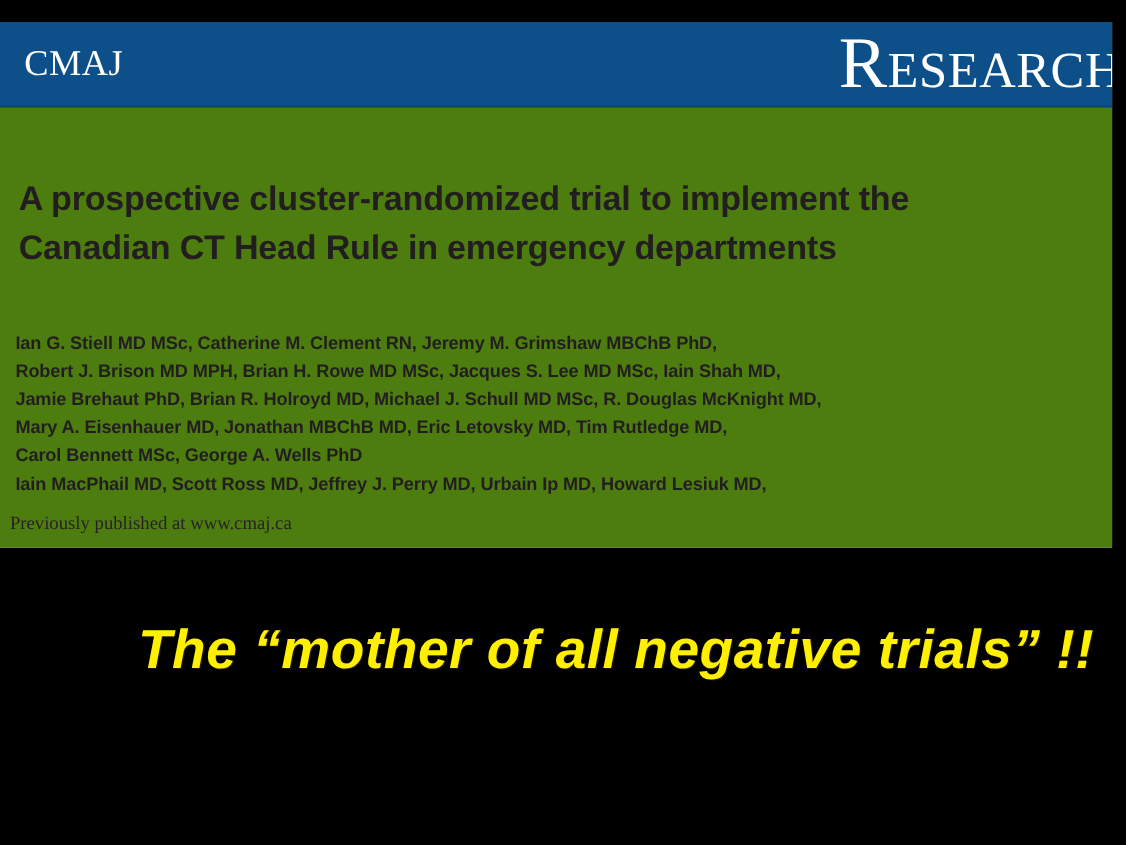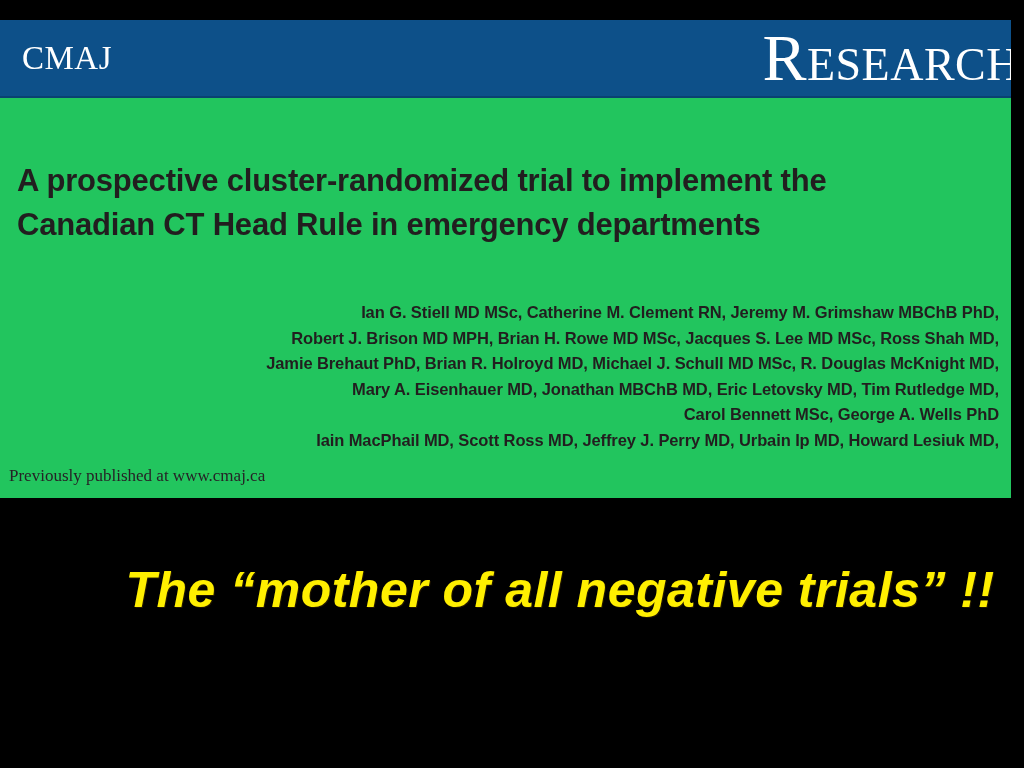--- a/index.html
+++ b/index.html
@@ -80,21 +80,21 @@
     white-space: nowrap;
   }
 
   
   .article-body {
     position: absolute;
     left: 0;
     top: 78px;
     width: 1011px;
     height: 400px;
-    background: #22c55e;
+    background: #4d7c0f;
   }
 
   .article-title {
     position: absolute;
     left: 17px;
     top: 61px;
     width: 960px;
     margin: 0;
     color: #221e1f;
     font-family: "Liberation Sans", sans-serif;
@@ -111,21 +111,20 @@
     position: absolute;
     left: 14px;
     top: 202px;
     width: 985px;
     color: #221e1f;
     font-family: "Liberation Sans", sans-serif;
     font-weight: bold;
     font-size: 16.5px;
     line-height: 25.6px;
     letter-spacing: -0.1px;
-    text-align: right;
   }
   .author-list .author-line {
     display: block;
     white-space: nowrap;
   }
 
   .prev-published {
     position: absolute;
     left: 9px;
     top: 368px;
@@ -179,21 +178,21 @@
 
     <div class="article-body">
 
       <h1 class="article-title">
         <span class="title-line">A prospective cluster-randomized trial to implement the</span>
         <span class="title-line">Canadian CT Head Rule in emergency departments</span>
       </h1>
 
       <div class="author-list">
         <span class="author-line">Ian G. Stiell MD MSc, Catherine M. Clement RN, Jeremy M. Grimshaw MBChB PhD,</span>
-        <span class="author-line">Robert J. Brison MD MPH, Brian H. Rowe MD MSc, Jacques S. Lee MD MSc, Ross Shah MD,</span>
+        <span class="author-line">Robert J. Brison MD MPH, Brian H. Rowe MD MSc, Jacques S. Lee MD MSc, Iain Shah MD,</span>
         <span class="author-line">Jamie Brehaut PhD, Brian R. Holroyd MD, Michael J. Schull MD MSc, R. Douglas McKnight MD,</span>
         <span class="author-line">Mary A. Eisenhauer MD, Jonathan MBChB MD, Eric Letovsky MD, Tim Rutledge MD,</span>
         <span class="author-line">Carol Bennett MSc, George A. Wells PhD</span>
         <span class="author-line">Iain MacPhail MD, Scott Ross MD, Jeffrey J. Perry MD, Urbain Ip MD, Howard Lesiuk MD,</span>
       </div>
 
       <div class="prev-published">Previously published at www.cmaj.ca</div>
 
     </div>
   </div>

